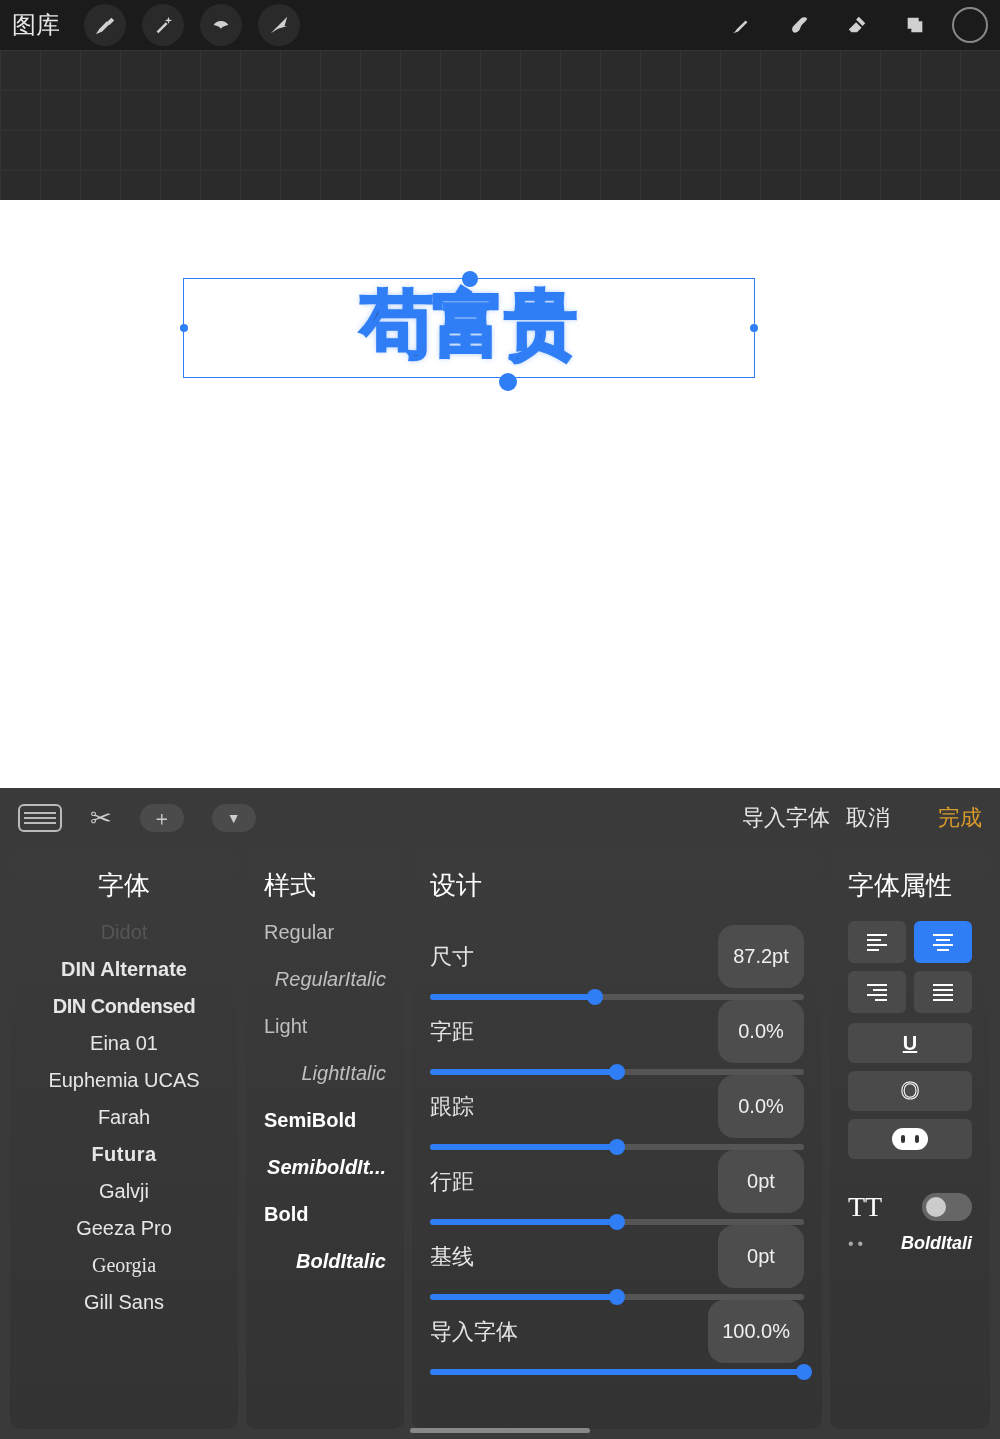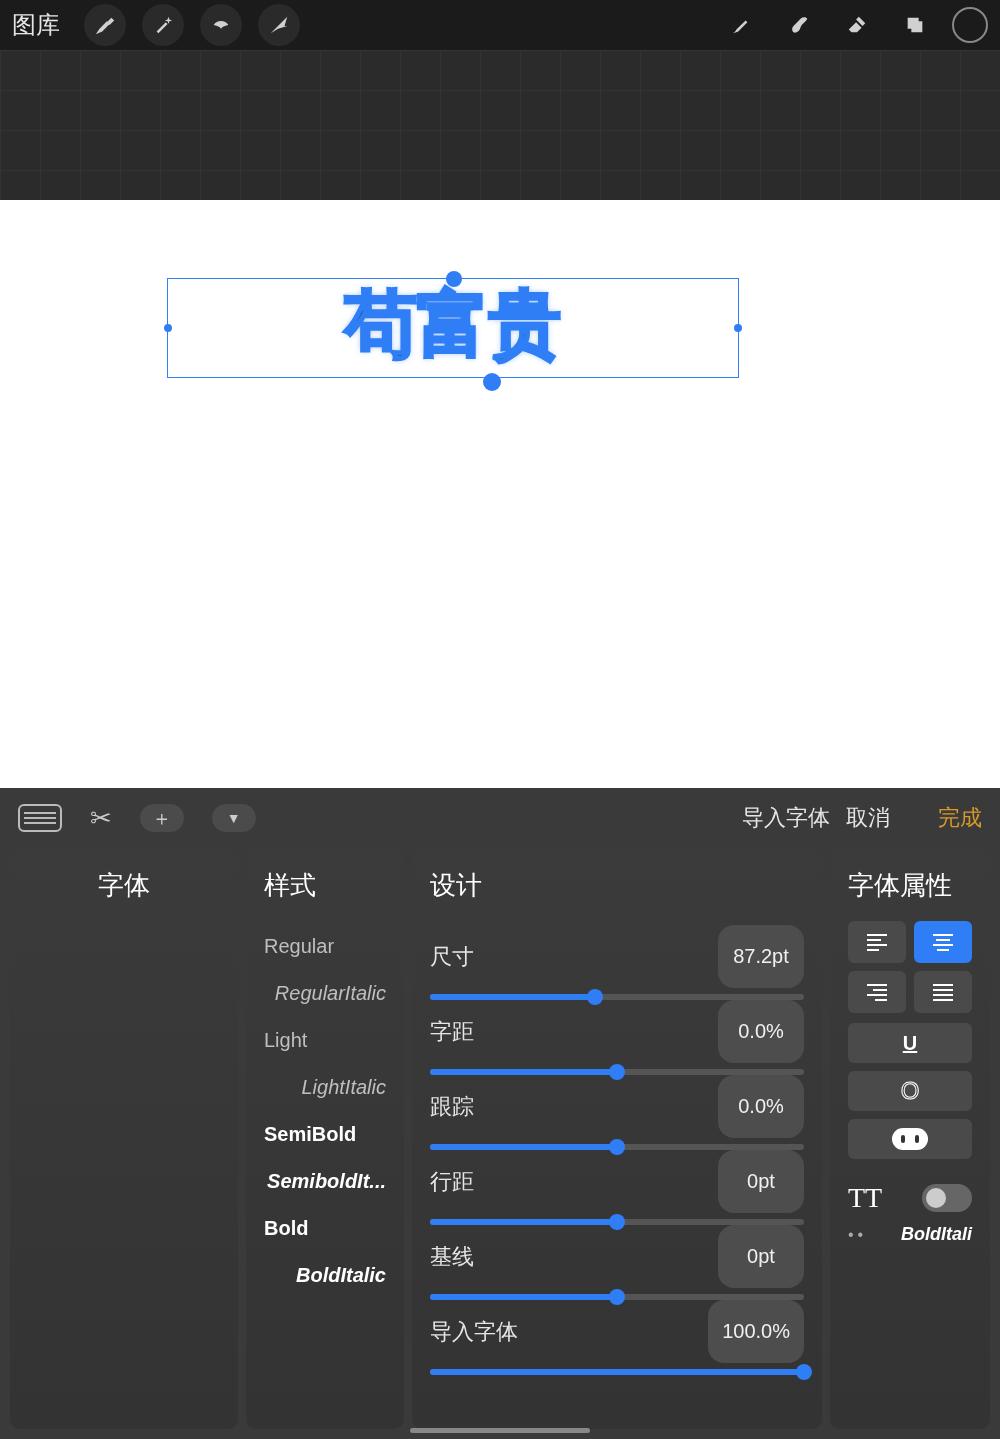--- a/index.html
+++ b/index.html
@@ -36,21 +36,21 @@
   }
 
   
   .canvas-area {
     background: #fff;
     height: 588px;
     position: relative;
   }
   .text-box {
     position: absolute;
-    left: 167px; top: 78px;
+    left: 183px; top: 78px;
     width: 572px; height: 100px;
     border: 1px solid #2f7ef5;
   }
   .handle {
     width: 14px; height: 14px; border-radius: 50%;
     background: #2f7ef5; position: absolute;
   }
   .handle.top { left: calc(50% - 7px); top: -8px; width: 16px; height: 16px; }
   .handle.bottom { left: calc(50% + 30px); bottom: -14px; width: 18px; height: 18px;}
   .dot { width: 8px; height: 8px; border-radius:50%; background:#2f7ef5; position:absolute; }
@@ -109,21 +109,21 @@
   .attr-panel { width: 160px; }
 
   .list { display:flex; flex-direction:column; gap:14px; overflow:hidden; position:relative; }
   .list .font-item { font-size:20px; color:#e6e6e6; white-space:nowrap; cursor:pointer; }
   .list .font-item.dim { color:#555; }
   .list .font-item.semi { font-weight:600; }
   .list .font-item.cond { font-stretch: condensed; font-weight:700; letter-spacing:-0.5px;}
   .list .font-item.georgia { font-family: Georgia, serif; }
   .list .font-item.futura { font-weight:600; letter-spacing:0.5px;}
 
-  .style-list { display:flex; flex-direction:column; gap:24px;margin-top:14px; }
+  .style-list { display:flex; flex-direction:column; gap:24px; }
   .style-item { font-size:20px; color:#bfbfbf; white-space:nowrap; cursor:pointer; overflow:hidden; text-overflow:ellipsis; }
   .style-item.b { font-weight:700; color:#fff;}
   .style-item.i { font-style: italic; text-align: right; }
 
   .design-rows { display:flex; flex-direction:column; padding-top:4px; }
   .drow { display:flex; flex-direction:column; gap:6px; }
   .drow .line { display:flex; align-items:center; justify-content:space-between; }
   .drow .label { font-size:22px; color:#e6e6e6; }
   .value-pill {
     background:#4d4d4d; border-radius: 16px; padding: 20px 14px;
@@ -160,21 +160,21 @@
   }
   .pill-toggle::after{content:""; position:absolute; left:4px; top:4px; width:20px; height:20px; border-radius:50%; background:#ccc;}
   .wide-btn .pill-white {
     background:#fff; width:36px; height:22px; border-radius:11px; position:relative;
   }
   .wide-btn .pill-white::before, .wide-btn .pill-white::after{
     content:""; position:absolute; top:7px; width:4px; height:8px; background:#333; border-radius:2px;
   }
   .wide-btn .pill-white::before{left:9px;} .wide-btn .pill-white::after{right:9px;}
 
-  .attr-bottom { display:flex; align-items:center; justify-content:space-between; margin-top:15px;text-align:right; }
+  .attr-bottom { display:flex; align-items:center; justify-content:space-between; margin-top:24px;text-align:right; }
   .tt { font-family: Georgia, serif; font-size:28px; }
   .bi-label { font-style:italic; font-weight:700; font-size:18px; color:#fff; }
 
   .home-indicator {
     position:absolute; bottom:6px; left:50%; transform:translateX(-50%);
     width:180px; height:5px; background:#888; border-radius:3px;
   }
 </style>
 </head>
 <body>
@@ -257,20 +257,33 @@
       <span class="item">导入字体</span>
       <span class="item">取消</span>
       <span class="item done">完成</span>
     </div>
   </div>
 
   <div class="panels-row">
 
     <div class="panel font-panel">
       <h3>字体</h3>
+      <div class="list" id="font-list">
+          <div class="font-item dim">Didot</div>
+          <div class="font-item semi">DIN Alternate</div>
+          <div class="font-item cond">DIN Condensed</div>
+          <div class="font-item ">Eina 01</div>
+          <div class="font-item ">Euphemia  UCAS</div>
+          <div class="font-item ">Farah</div>
+          <div class="font-item futura">Futura</div>
+          <div class="font-item ">Galvji</div>
+          <div class="font-item ">Geeza Pro</div>
+          <div class="font-item georgia">Georgia</div>
+          <div class="font-item ">Gill Sans</div>
+        </div>
     </div>
 
     <div class="panel style-panel">
       <h3>样式</h3>
       <div class="style-list" id="style-list">
           <div class="style-item ">Regular</div>
           <div class="style-item i">RegularItalic</div>
           <div class="style-item ">Light</div>
           <div class="style-item i">LightItalic</div>
           <div class="style-item b">SemiBold</div>

